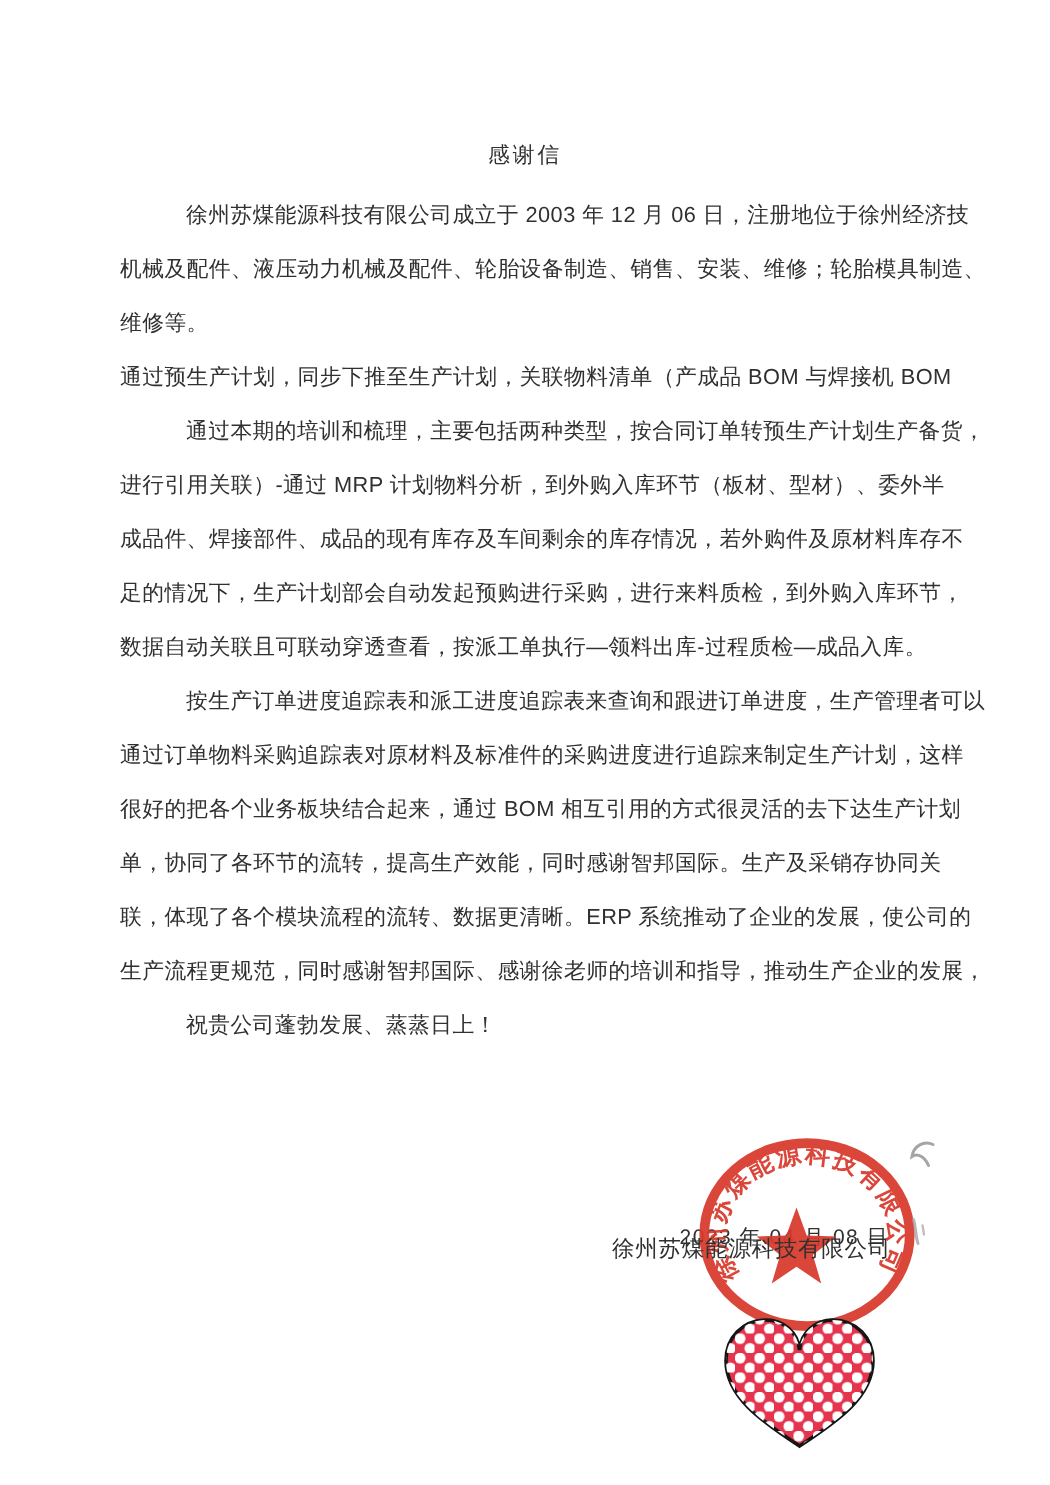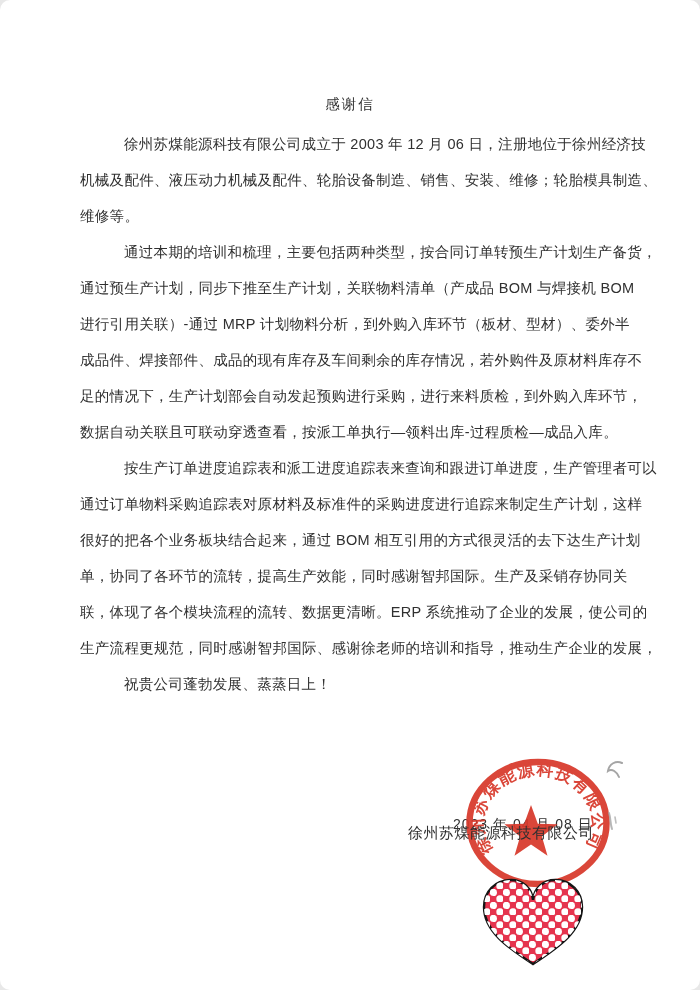--- a/index.html
+++ b/index.html
@@ -4,21 +4,20 @@
 <style>
   html,body{margin:0;padding:0;background:#e8e8e8;}
   .page{
     position:relative;
     width:700px;height:990px;
     margin:0 auto;
     background:#ffffff;
     overflow:hidden;
     font-family:"Liberation Sans","DejaVu Sans",sans-serif;
     color:#303030;
-    border-radius:10px;
   }
   .title{
     position:absolute;
     top:94px;left:0;width:700px;
     text-align:center;
     font-size:14.5px;
     line-height:20px;
     letter-spacing:2px;
     font-weight:500;
   }
@@ -77,22 +76,22 @@
 <body>
 
 <div class="page">
 
   <div class="title">感谢信</div>
 
   <div class="body-block">
       <div class="line indent">徐州苏煤能源科技有限公司成立于 2003 年 12 月 06 日，注册地位于徐州经济技</div>
       <div class="line">机械及配件、液压动力机械及配件、轮胎设备制造、销售、安装、维修；轮胎模具制造、</div>
       <div class="line">维修等。</div>
+      <div class="line">通过预生产计划，同步下推至生产计划，关联物料清单（产成品 BOM 与焊接机 BOM</div>
       <div class="line indent">通过本期的培训和梳理，主要包括两种类型，按合同订单转预生产计划生产备货，</div>
-      <div class="line">通过预生产计划，同步下推至生产计划，关联物料清单（产成品 BOM 与焊接机 BOM</div>
       <div class="line">进行引用关联）-通过 MRP 计划物料分析，到外购入库环节（板材、型材）、委外半</div>
       <div class="line">成品件、焊接部件、成品的现有库存及车间剩余的库存情况，若外购件及原材料库存不</div>
       <div class="line">足的情况下，生产计划部会自动发起预购进行采购，进行来料质检，到外购入库环节，</div>
       <div class="line">数据自动关联且可联动穿透查看，按派工单执行—领料出库-过程质检—成品入库。</div>
       <div class="line indent">按生产订单进度追踪表和派工进度追踪表来查询和跟进订单进度，生产管理者可以</div>
       <div class="line">通过订单物料采购追踪表对原材料及标准件的采购进度进行追踪来制定生产计划，这样</div>
       <div class="line">很好的把各个业务板块结合起来，通过 BOM 相互引用的方式很灵活的去下达生产计划</div>
       <div class="line">单，协同了各环节的流转，提高生产效能，同时感谢智邦国际。生产及采销存协同关</div>
       <div class="line">联，体现了各个模块流程的流转、数据更清晰。ERP 系统推动了企业的发展，使公司的</div>
       <div class="line">生产流程更规范，同时感谢智邦国际、感谢徐老师的培训和指导，推动生产企业的发展，</div>

